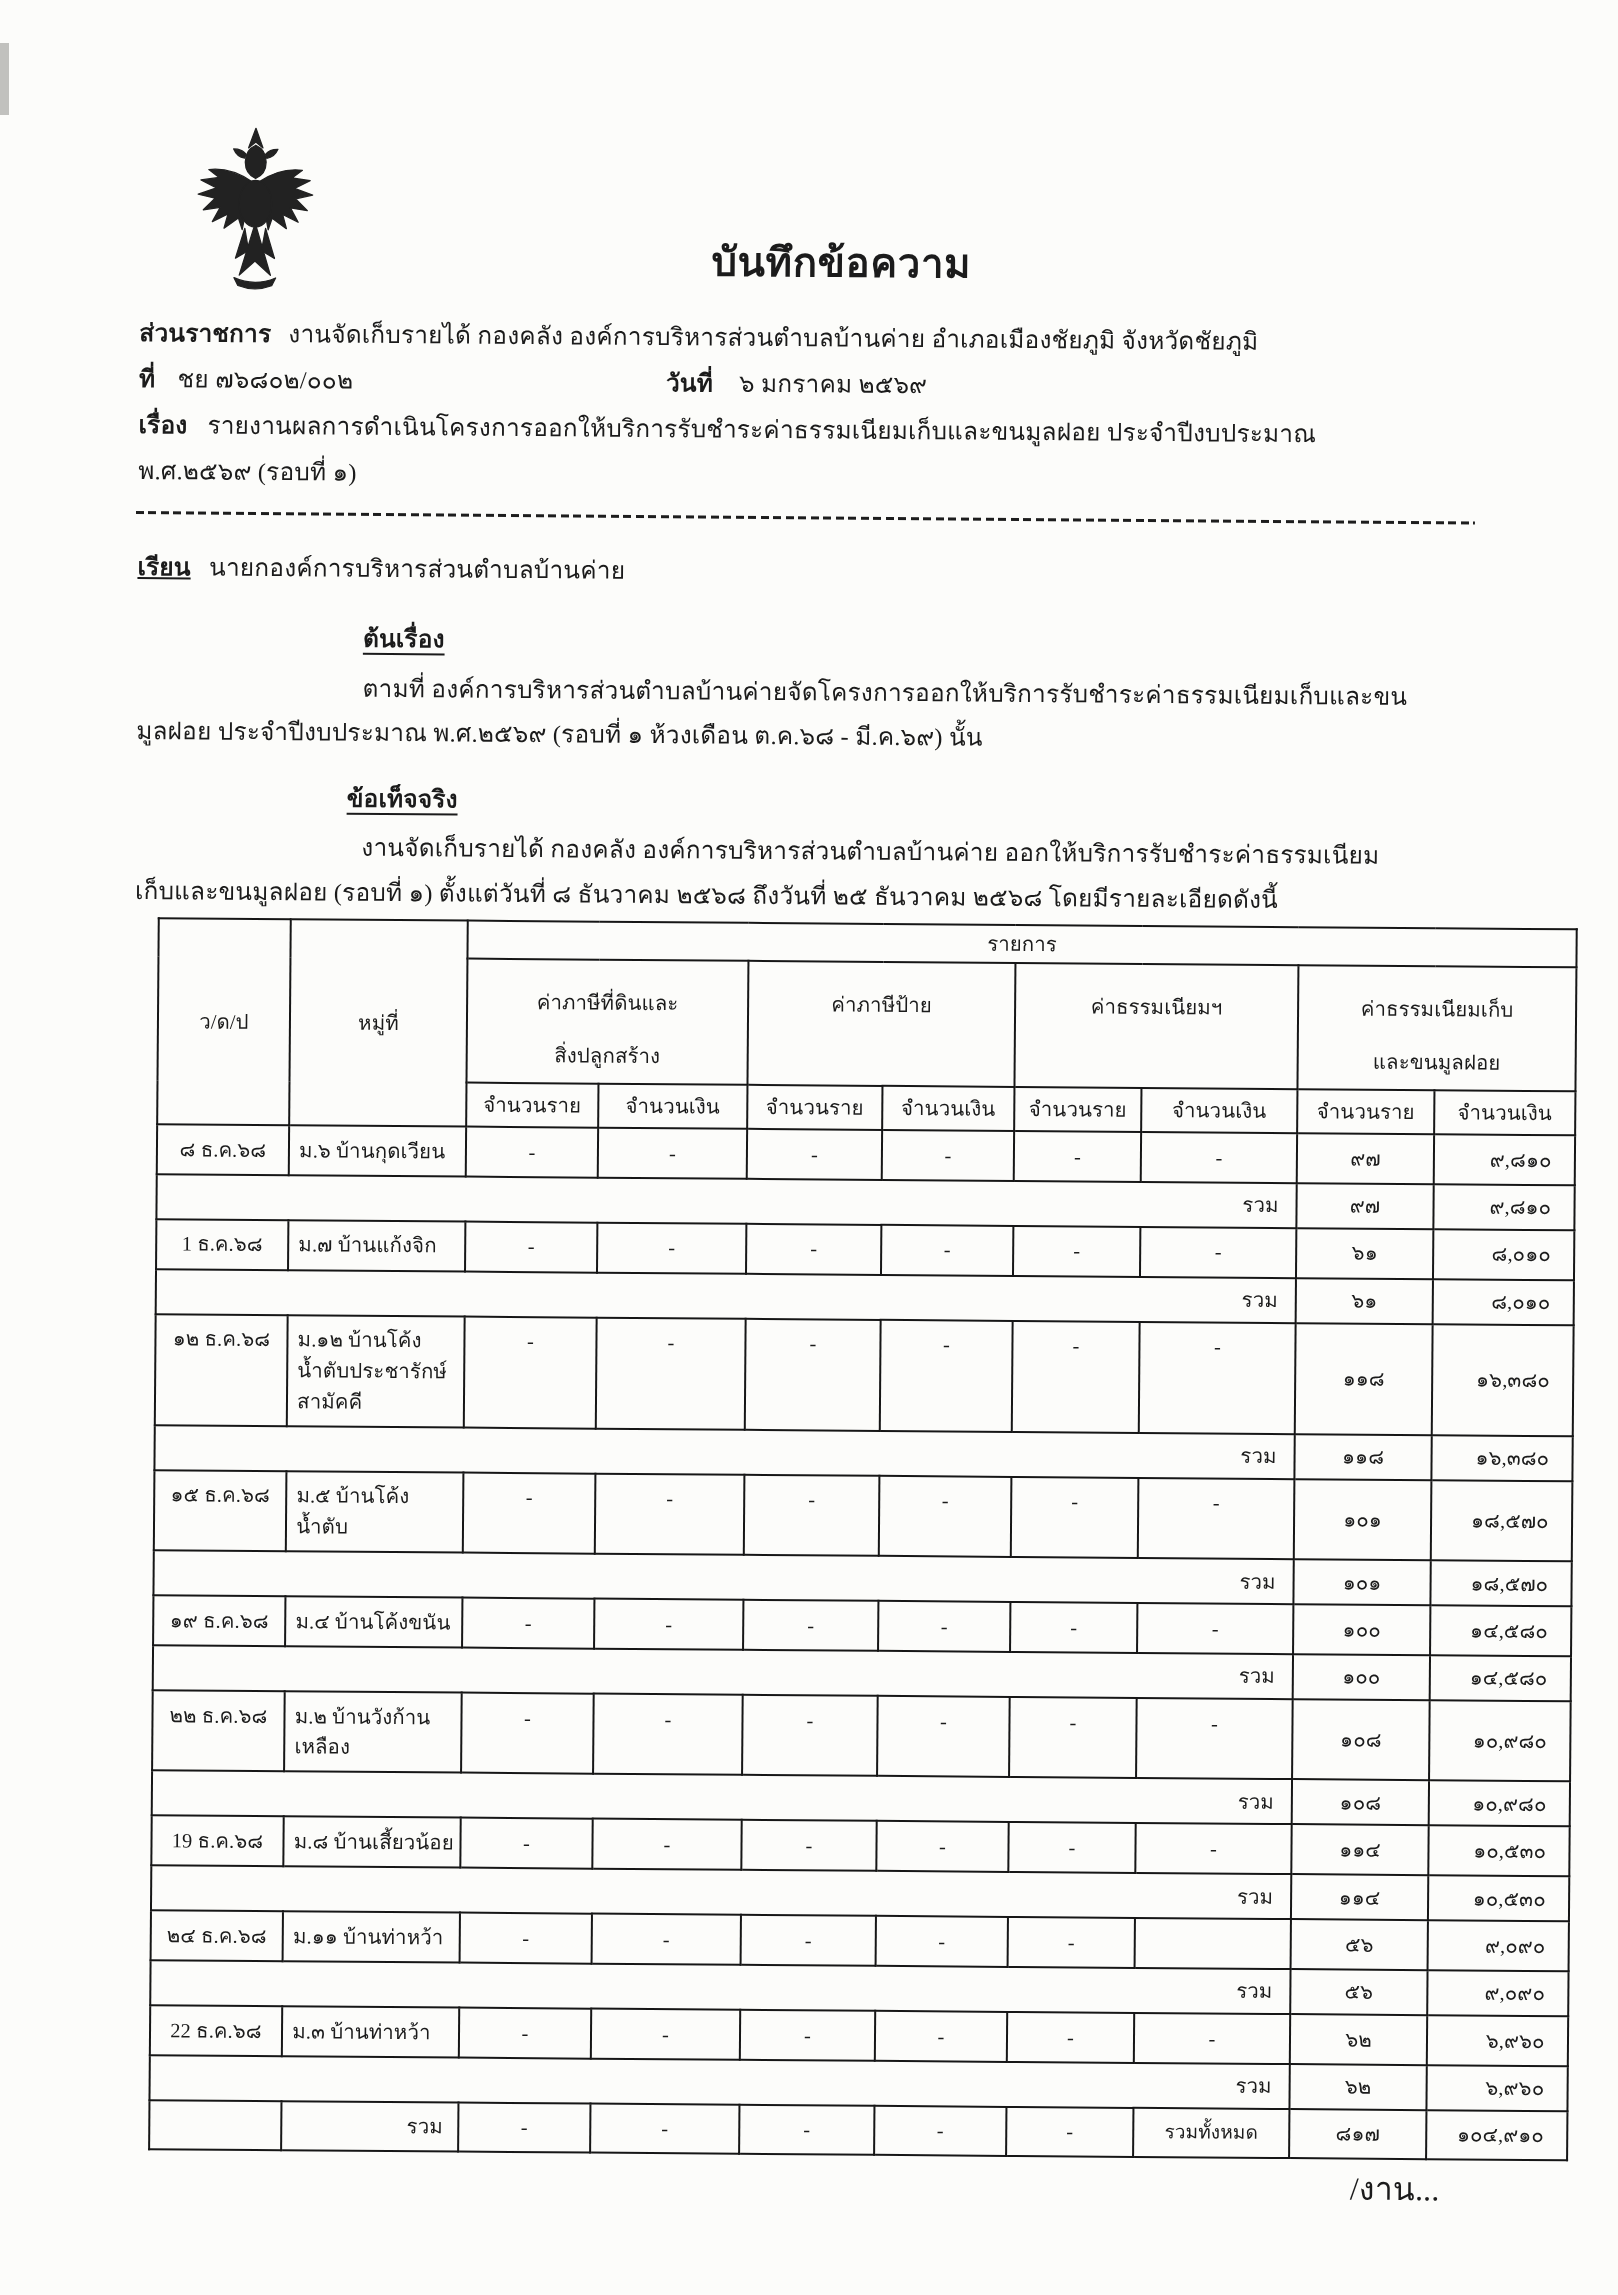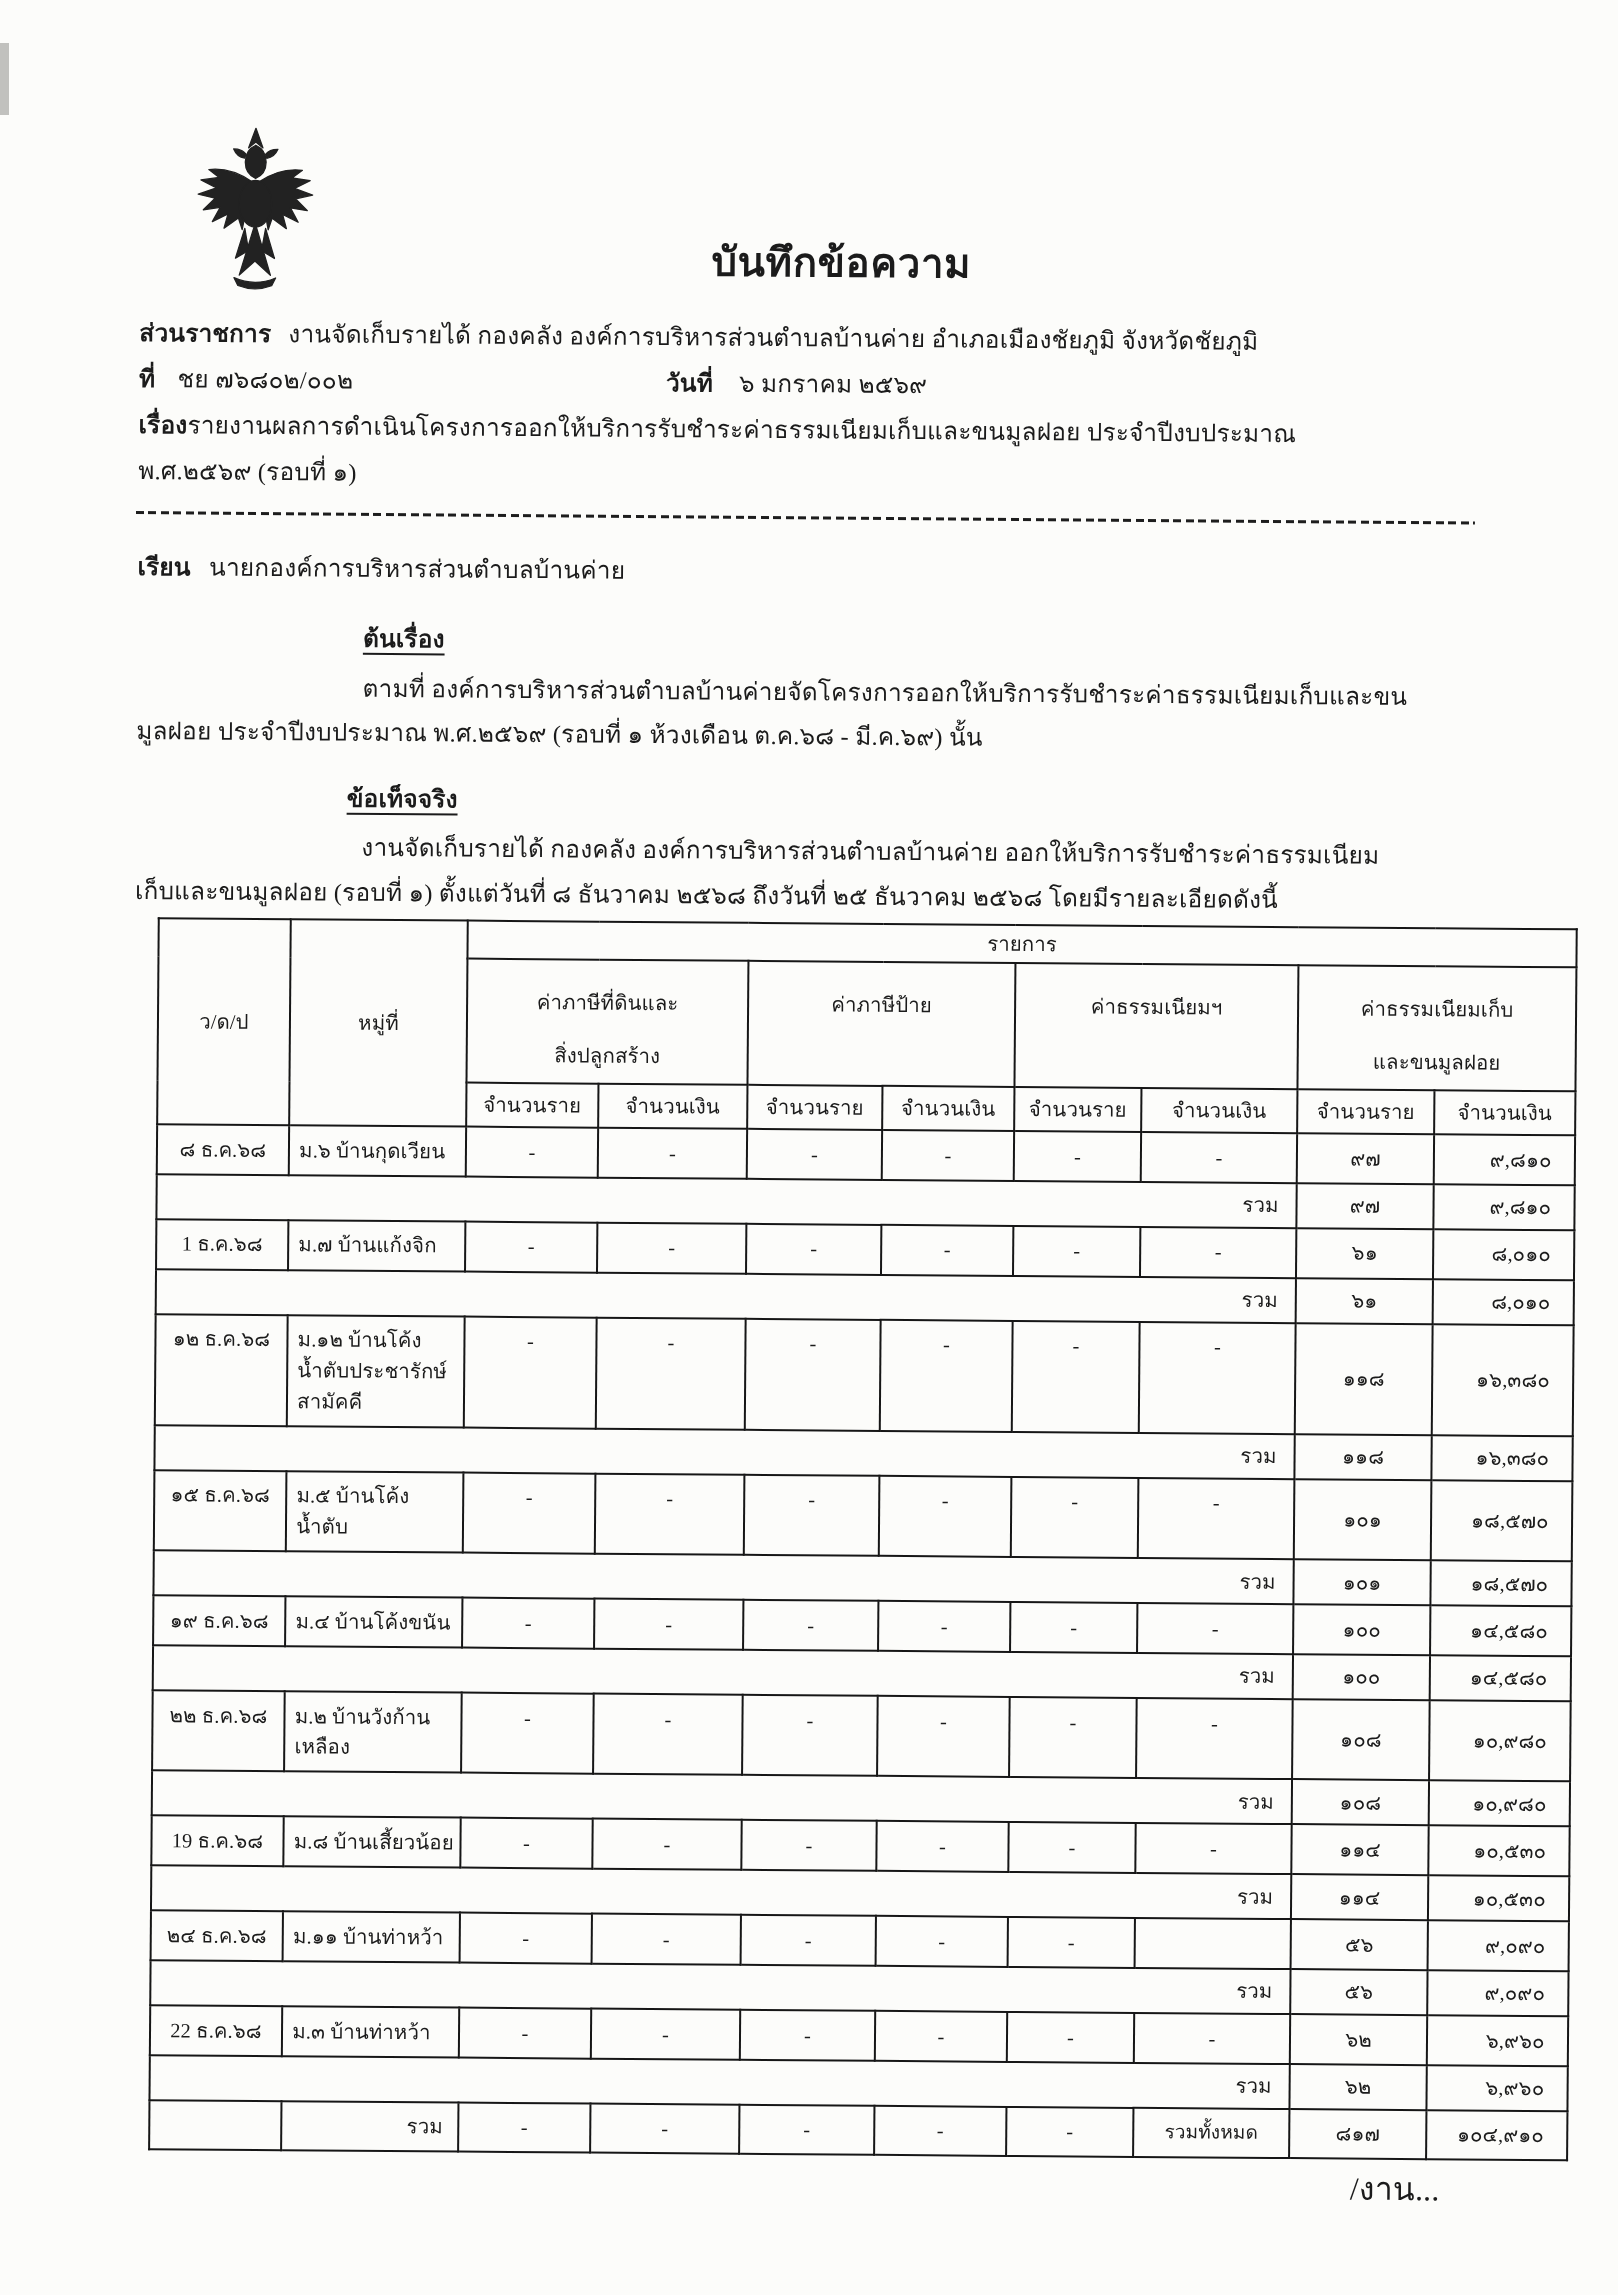--- a/index.html
+++ b/index.html
@@ -19,26 +19,26 @@
   .bodytxt { font-size:24.4px; line-height:1.35; letter-spacing:0.2px; white-space:nowrap; }
   .lbl { font-weight:bold; }
 
   .l-agency { left:142px; top:321px; }
   .l-agency .lbl { margin-right:17px; }
   .l-no { left:142px; top:367px; width:1338px; }
   .l-no .no-val { margin-left:22.4px; }
   .date-group { position:absolute; left:527px; top:0; }
   .date-group .date-val { margin-left:26px; }
   .l-subject { left:142px; top:413px; }
-  .l-subject .lbl { }
+  .l-subject .lbl { margin-right:20px; }
   .l-subject2 { left:142px; top:459px; }
   .divider { left:140px; top:515px; width:1339px; height:3.3px;
     background:repeating-linear-gradient(90deg,#1d1d1d 0 8px,transparent 8px 12.5px); }
   .l-to { left:142px; top:555px; }
-  .l-to .lbl { margin-right:18.4px; }
+  .l-to .lbl { margin-right:18.4px;text-decoration:underline; }
 
   .sec-head { font-weight:bold; text-decoration:underline;
     text-underline-offset:6px; text-decoration-thickness:1.6px; }
   .l-s1h { left:368px; top:625px; }
   .l-s1a { left:368px; top:675px; }
   .l-s1b { left:142px; top:719px; }
   .l-s2h { left:353px; top:785px; }
   .l-s2a { left:368px; top:834px; }
   .l-s2b { left:142px; top:879px; }
 

